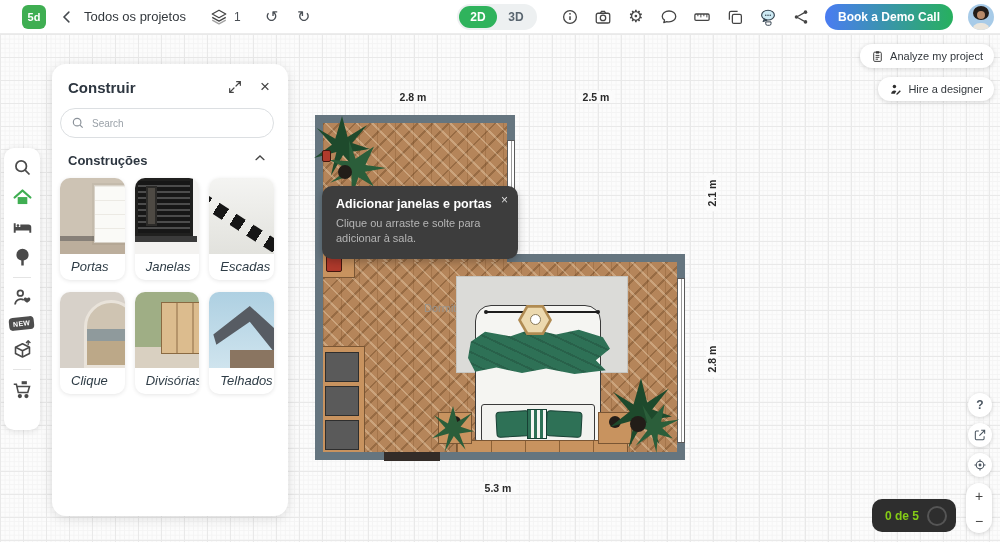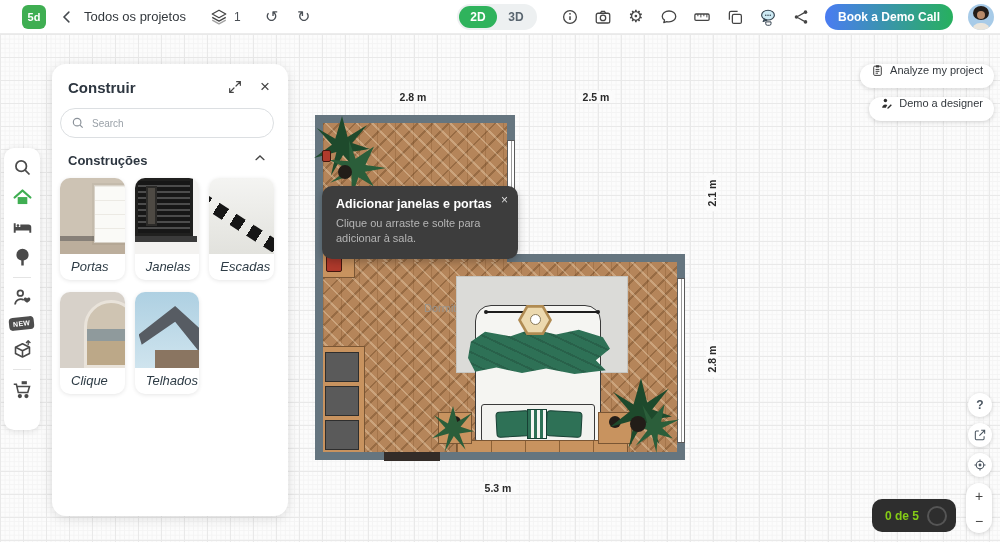--- a/index.html
+++ b/index.html
@@ -145,22 +145,22 @@
 
   
   .tooltip { position:absolute; left:322px; top:186px; width:196px; background:#3d3d3d; border-radius:10px;
     padding:11px 14px 12px 14px; z-index:30; box-shadow:0 3px 8px rgba(0,0,0,.25); }
   .tooltip .t-title { color:#fff; font-size:12.5px; font-weight:bold; }
   .tooltip .t-body { color:#b5b5b5; font-size:11px; line-height:1.4; margin-top:5px; width:172px; }
   .tooltip .t-close { position:absolute; right:10px; top:7px; color:#ddd; font-size:12px; }
 
   
   .ov-btn { position:absolute; right:6px; height:24px; background:#fff; border-radius:12px;
-    box-shadow:0 1px 5px rgba(0,0,0,.16); display:flex; padding:0 11px;
-    font-size:11px; color:#33383d; z-index:25; gap:6px;margin-top:20px; }
+    box-shadow:0 1px 5px rgba(0,0,0,.16); display:flex; align-items:center; padding:0 11px;
+    font-size:11px; color:#33383d; z-index:25; gap:6px; }
   .ov-btn svg { width:13px; height:13px; }
 
   .hud-circle { position:absolute; right:8px; width:24px; height:24px; border-radius:50%; background:#fff;
     box-shadow:0 1px 4px rgba(0,0,0,.16); display:flex; align-items:center; justify-content:center;
     z-index:25; color:#4a5560; font-size:12px; font-weight:bold; }
   .hud-circle svg { width:14px; height:14px; }
   .zoom-pill { position:absolute; right:8px; top:483px; width:26px; height:50px; border-radius:13px;
     background:#fff; box-shadow:0 1px 4px rgba(0,0,0,.16); z-index:25; display:flex; flex-direction:column; }
   .zoom-pill .z { flex:1; display:flex; align-items:center; justify-content:center; color:#444; font-size:14px; }
   .counter { position:absolute; right:44px; top:499px; height:33px; padding:0 9px 0 13px; background:#2e2e2e;
@@ -449,20 +449,27 @@
           </div>
         <div class="lbl">Escadas</div>
       </div>
       <div class="card">
         <div class="img img-arcos">
             <div class="arch"></div>
           </div>
         <div class="lbl">Clique</div>
       </div>
       <div class="card">
+        <div class="img img-divisorias">
+            <div class="screen"></div>
+            <div class="chair"></div>
+          </div>
+        <div class="lbl">Divisórias</div>
+      </div>
+      <div class="card">
         <div class="img img-telhados">
             <div class="roof"></div>
             <div class="rwall"></div>
           </div>
         <div class="lbl">Telhados</div>
       </div>
     </div>
   </div>
 
   <div class="ov-btn" style="top:44px;">
@@ -472,21 +479,21 @@
         <path d="M8.5 10h7M8.5 13.5h7M8.5 17h4.5"></path>
       </svg>
     <span>Analyze my project</span>
   </div>
   <div class="ov-btn" style="top:77px;">
     <svg viewBox="0 0 24 24" fill="#2f2f2f">
         <circle cx="10" cy="6.5" r="3.2"></circle>
         <path d="M4 20c0-3.8 2.7-6.3 6-6.3 1.3 0 2.5.38 3.5 1.05L10.8 20z"></path>
         <path d="M14 19.5l6-6 1.8 1.8-6 6-2.4.6z"></path>
       </svg>
-    <span>Demo a designer</span>
+    <span>Hire a designer</span>
   </div>
 
   <div class="hud-circle" style="top:393px;">?</div>
   <div class="hud-circle" style="top:423px;">
     <svg viewBox="0 0 24 24" fill="none" stroke="#4a5560" stroke-width="1.8">
         <path d="M10 5H5.8A1.8 1.8 0 0 0 4 6.8v11.4A1.8 1.8 0 0 0 5.8 20h11.4a1.8 1.8 0 0 0 1.8-1.8V14"></path>
         <path d="M14 4h6v6M20 4l-9 9"></path>
       </svg>
   </div>
   <div class="hud-circle" style="top:453px;">

